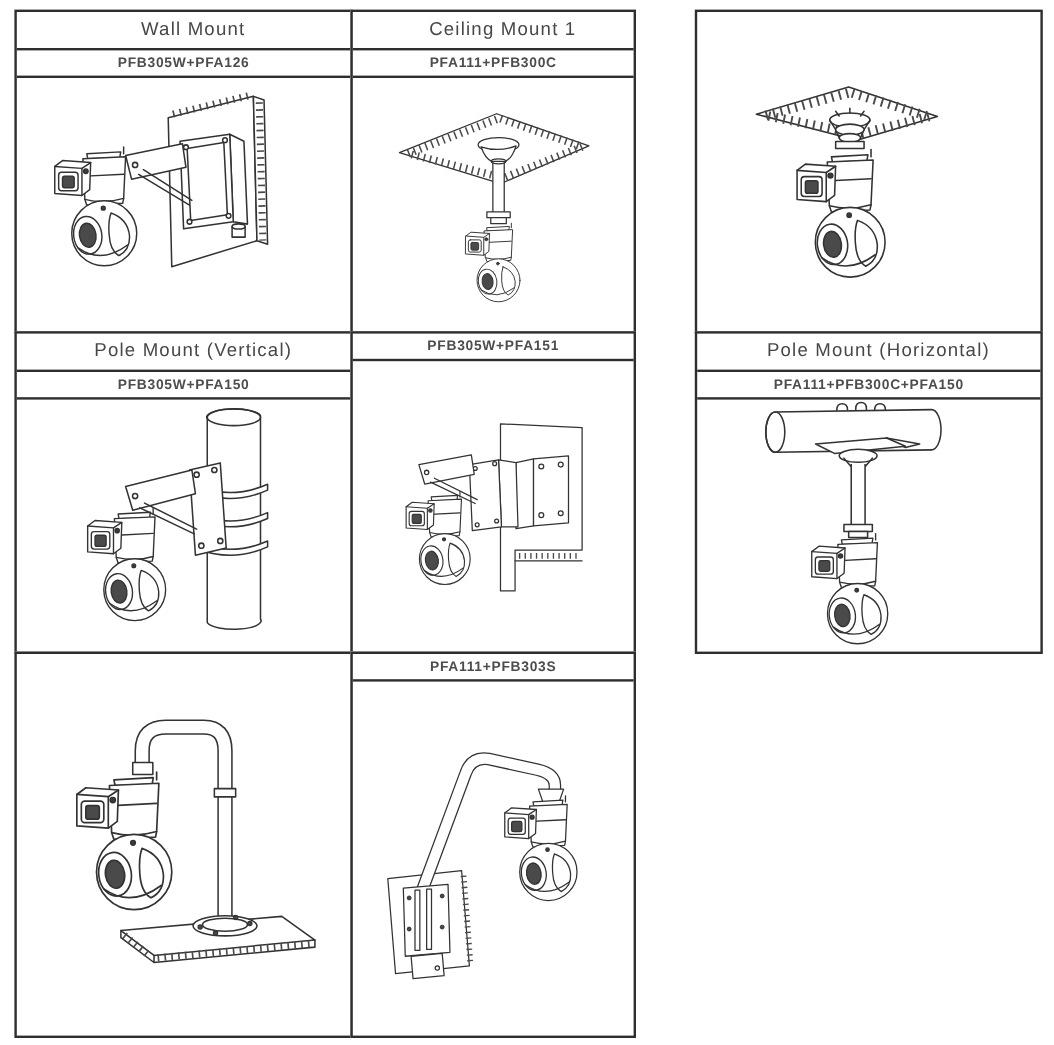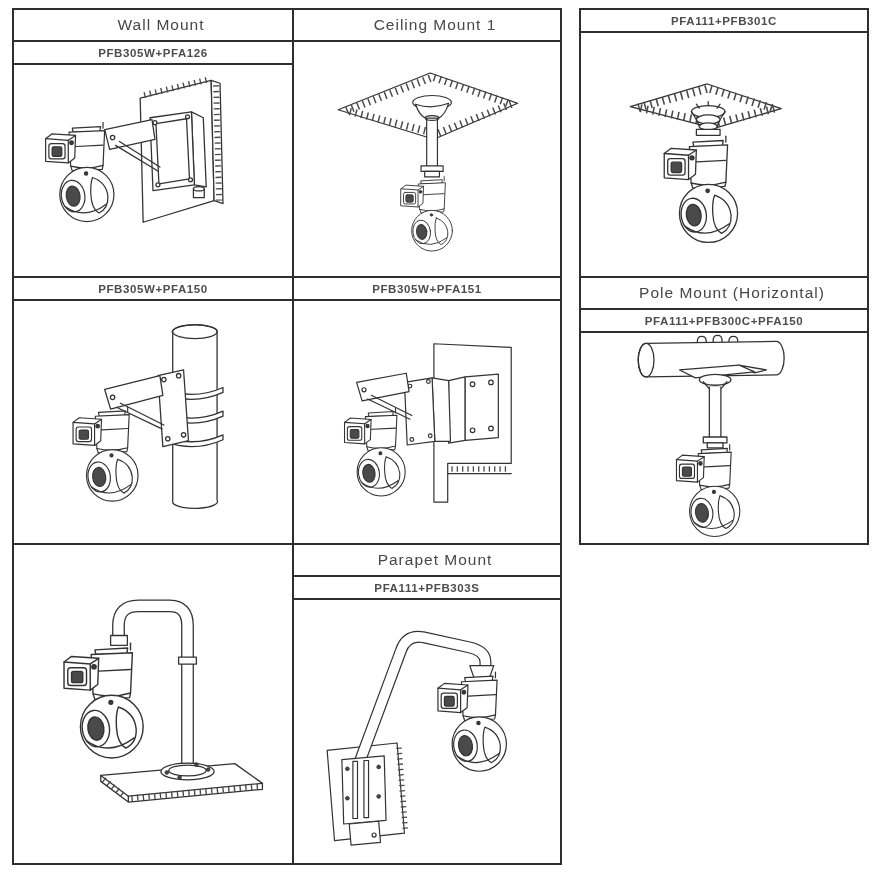--- a/index.html
+++ b/index.html
@@ -14,21 +14,21 @@
   .art svg{width:100%;height:100%;display:block;}
   
   .sh{fill:#fff;stroke:#333;stroke-width:1.3;stroke-linejoin:round;}
   .ln{fill:none;stroke:#333;stroke-width:1.3;stroke-linejoin:round;stroke-linecap:round;}
   .dk{fill:#474747;stroke:#333;stroke-width:1;}
   .hatch{fill:none;stroke:#4a4a4a;stroke-width:8;stroke-dasharray:1.6 4.8;}
   .hatch-s{fill:none;stroke:#4a4a4a;stroke-width:6;stroke-dasharray:1.4 4.4;}
   .tubeO{fill:none;stroke:#333;stroke-width:13;}
   .tubeI{fill:none;stroke:#fff;stroke-width:10.4;}
   
-  .c1{left:12px;width:282px;} .c2{left:292px;width:270px;} .c3{left:579px;width:290px;}
+  .c1{left:12px;width:282px;} .c2{left:292px;width:238px;} .c3{left:579px;width:290px;}
   .r1{top:8px;height:270px;} .r2{top:276px;height:269px;} .r3{top:543px;height:322px;}
 </style>
 </head>
 <body>
 
 <div class="stage">
 
   <svg width="0" height="0" style="position:absolute" aria-hidden="true">
     <defs>
       <g id="cam" stroke="#333" stroke-width="1.5" fill="#fff" stroke-linejoin="round" stroke-linecap="round">
@@ -75,60 +75,61 @@
         <line class="ln" x1="103" y1="80" x2="146" y2="106"></line>
         <line class="ln" x1="107" y1="76" x2="148" y2="102"></line>
         <circle class="sh" cx="100" cy="72" r="2.2"></circle>
         <use href="#cam" xlink:href="#cam" transform="translate(28,56) scale(0.82)"></use>
       </svg>
     </div>
   </div>
 
   <div class="cell c2 r1">
     <div class="bar-title">Ceiling Mount 1</div>
+    <div class="bar-model">PFA111+PFB300C</div>
     <div class="art">
       <svg viewBox="0 0 289 211" preserveAspectRatio="xMidYMid meet">
         <polygon class="sh" points="148,12 243,45 152,84 48,52"></polygon>
         <line class="hatch" x1="152" y1="17" x2="236" y2="46"></line>
         <line class="hatch" x1="236" y1="46" x2="155" y2="78"></line>
         <line class="hatch" x1="155" y1="78" x2="57" y2="53"></line>
         <line class="hatch" x1="57" y1="53" x2="150" y2="17"></line>
         <path class="tubeO" d="M150,58 V114"></path>
           <path class="tubeI" d="M150,58 V114"></path>
         <ellipse class="sh" cx="150" cy="44" rx="21" ry="7.5"></ellipse>
         <path class="sh" d="M132,46 Q136,58 143,61 L157,61 Q164,58 168,45 Q150,52 132,46 Z"></path>
         <ellipse class="ln" cx="150" cy="61" rx="7.5" ry="2.6"></ellipse>
         <rect class="sh" x="138" y="113" width="24" height="6"></rect>
         <rect class="sh" x="142" y="119" width="16" height="6"></rect>
         <use href="#cam" xlink:href="#cam" transform="translate(113,124) scale(0.66)"></use>
       </svg>
     </div>
   </div>
 
   <div class="cell c3 r1">
-    <div class="bar-model">PFA111+PFB301C</div>
     <div class="art">
       <svg viewBox="0 0 290 211" preserveAspectRatio="xMidYMid meet">
         <polygon class="sh" points="128,34 203,59 135,79 50,57"></polygon>
         <line class="hatch" x1="131" y1="39" x2="196" y2="59"></line>
         <line class="hatch" x1="196" y1="59" x2="137" y2="74"></line>
         <line class="hatch" x1="137" y1="74" x2="58" y2="58"></line>
         <line class="hatch" x1="58" y1="58" x2="128" y2="39"></line>
         <ellipse class="sh" cx="129" cy="62" rx="17" ry="6"></ellipse>
         <path class="ln" d="M112,62 L117,70 M146,62 L141,70 M117,70 L120,77 M141,70 L138,77"></path>
         <ellipse class="sh" cx="129" cy="70" rx="12" ry="4.6"></ellipse>
         <ellipse class="sh" cx="129" cy="77" rx="9" ry="3.6"></ellipse>
         <path class="ln" d="M120,58.5 l-3,-4 M129,56 l0,-4 M138,58.5 l3,-4"></path>
         <rect class="sh" x="117" y="80" width="24" height="6"></rect>
         <use href="#cam" xlink:href="#cam" transform="translate(80,86) scale(0.88)"></use>
       </svg>
     </div>
   </div>
 
   <div class="cell c1 r2">
+    <div class="bar-title">Pole Mount (Vertical)</div>
     <div class="bar-model">PFB305W+PFA150</div>
     <div class="art">
       <svg viewBox="0 0 282 210" preserveAspectRatio="xMidYMid meet">
         <path class="sh" d="M161,15 A22.5,7 0 0,1 206,12 L206,184 A22.5,7 0 0,1 161,187 Z"></path>
         <ellipse class="ln" cx="183.5" cy="13.5" rx="22.5" ry="7"></ellipse>
         <path class="sh" d="M153,72 Q183,83 212,70 L212,75 Q183,88 153,77 Z"></path>
         <path class="sh" d="M153,96 Q183,107 212,94 L212,99 Q183,112 153,101 Z"></path>
         <path class="sh" d="M153,120 Q183,131 212,118 L212,123 Q183,136 153,125 Z"></path>
         <polygon class="sh" points="146,58 172,52 177,124 151,130"></polygon>
         <circle class="sh" cx="152" cy="62" r="2.2"></circle>
@@ -211,21 +212,20 @@
           <circle class="dk" cx="197" cy="198" r="1.8"></circle>
         <circle class="dk" cx="168" cy="206" r="1.8"></circle>
           <circle class="dk" cx="185" cy="193" r="1.8"></circle>
         <rect class="sh" x="98" y="62" width="17" height="10"></rect>
         <use href="#cam" xlink:href="#cam" transform="translate(46,69) scale(0.95)"></use>
       </svg>
     </div>
   </div>
 
   <div class="cell c2 r3">
-    <div class="bar-title">Parapet Mount</div>
     <div class="bar-model">PFA111+PFB303S</div>
     <div class="art">
       <svg viewBox="0 0 289 263" preserveAspectRatio="xMidYMid meet">
         <polygon class="sh" points="36,152 112,144 120,242 44,250"></polygon>
         <line class="hatch-s" x1="114" y1="149" x2="121" y2="239"></line>
         <path class="tubeO" d="M70,168 L116,44 Q122,26 140,29 L190,40 Q208,44 208,56 V62"></path>
         <path class="tubeI" d="M70,168 L116,44 Q122,26 140,29 L190,40 Q208,44 208,56 V62"></path>
         <polygon class="sh" points="52,162 98,158 100,228 54,232"></polygon>
         <rect class="sh" x="64" y="164" width="5" height="62"></rect>
         <rect class="sh" x="76" y="163" width="5" height="62"></rect>

